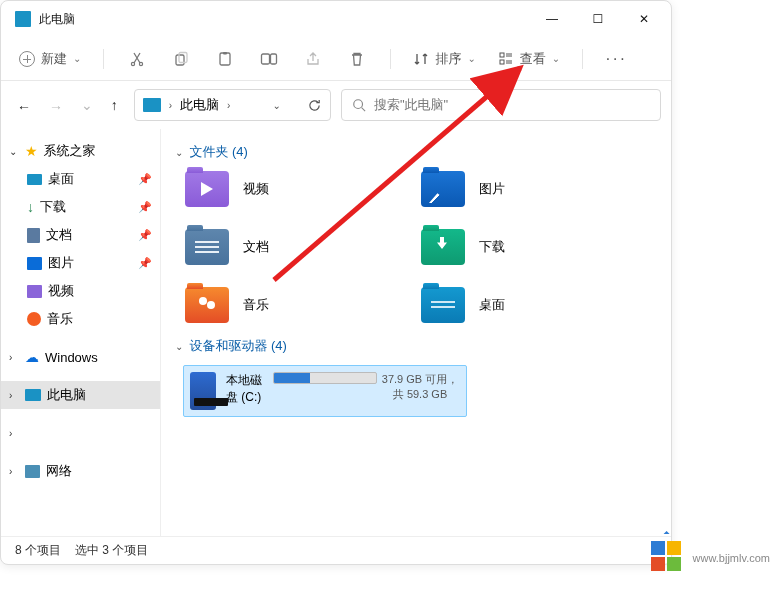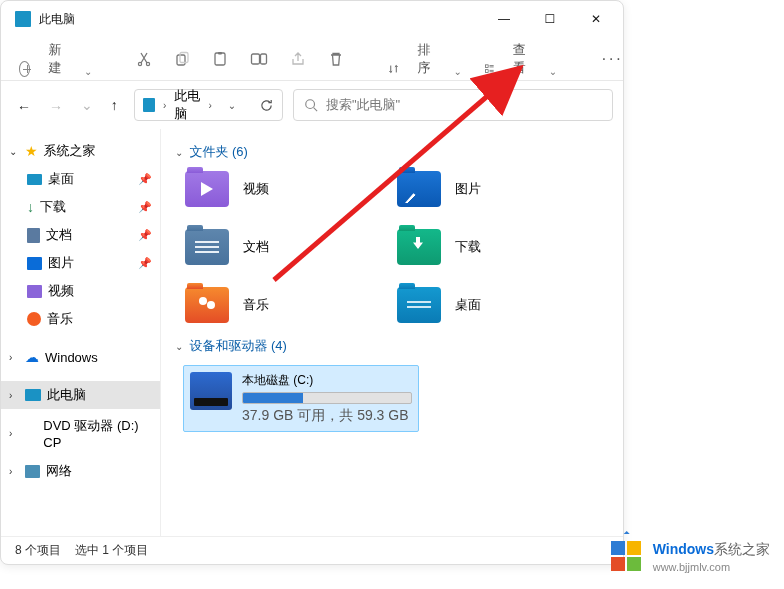--- a/index.html
+++ b/index.html
@@ -1,25 +1,25 @@
 <!DOCTYPE html>
 <html><head>
 <meta charset="utf-8">
 <style>
 * { margin:0; padding:0; box-sizing:border-box; font-family:"Segoe UI","Microsoft YaHei",Arial,sans-serif; }
 body { width:784px; height:589px; background:#fff; position:relative; overflow:hidden; }
-.window { width:624px; height:565px; border:1px solid #ddd; border-radius:8px; background:#fff; position:relative; display:flex; flex-direction:column; box-shadow:0 2px 10px rgba(0,0,0,.08);}
+.window { width:672px; height:565px; border:1px solid #ddd; border-radius:8px; background:#fff; position:relative; display:flex; flex-direction:column; box-shadow:0 2px 10px rgba(0,0,0,.08);}
 .titlebar { height:36px; display:flex; align-items:center; padding:0 8px; font-size:12px; }
 .titlebar .title-icon { width:16px; height:16px; background:#1a92c4; border-radius:1px; margin:0 8px 0 6px;}
 .titlebar .title-text { flex:0 0 auto; color:#111;}
 .window-controls { margin-left:auto; display:flex; gap:28px; padding-right:10px; color:#111;}
 .window-controls span { width:18px; text-align:center; cursor:pointer; font-size:12px;}
 .toolbar { height:44px; display:flex; align-items:center; padding:0 18px; gap:22px; border-bottom:1px solid #e8e8e8;}
 .toolbar .sep { width:1px; height:20px; background:#e4e4e4;}
-.tbtn { display:flex; align-items:flex-end; gap:18px; color:#555; font-size:13px; cursor:pointer;}
+.tbtn { display:flex; align-items:center; gap:6px; color:#555; font-size:13px; cursor:pointer;}
 .tbtn .chev { font-size:10px; color:#777;}
 .icon-box { width:22px; height:22px; display:flex; align-items:center; justify-content:center; color:#555;}
 .plus-circle { width:16px;height:16px;border:1.4px solid #888;border-radius:50%;position:relative;}
 .plus-circle:before,.plus-circle:after{content:"";position:absolute;background:#888;}
 .plus-circle:before{width:8px;height:1.4px;top:7px;left:3px;}
 .plus-circle:after{width:1.4px;height:8px;left:7px;top:3px;}
 .navrow { height:48px; display:flex; align-items:center; padding:0 10px; gap:10px; }
 .nav-arrows { display:flex; gap:18px; padding:0 6px; color:#222;}
 .nav-arrows .disabled{color:#bbb;}
 .nav-arrows span{cursor:pointer;font-size:14px;}
@@ -65,24 +65,24 @@
 .bf-desk:after{content:"";position:absolute;left:10px;top:14px;width:24px;height:2px;background:#cfe9f5;box-shadow:0 5px 0 #cfe9f5;}
 .drives { display:grid; grid-template-columns:1fr 1fr; column-gap:10px; margin-left:8px;}
 .drive { display:flex; gap:10px; padding:6px; border-radius:2px;}
 .drive.selected { background:#d3ecff; border:1px solid #7ecbfd;}
 .drive-icon { width:42px; height:38px;}
 .di-disk{background:linear-gradient(#2d6bd1,#234c9a);position:relative;border-radius:3px;}
 .di-disk:after{content:"";position:absolute;bottom:4px;left:4px;width:34px;height:8px;background:#111;border-radius:1px;}
 .di-dvd{position:relative;}
 .di-dvd:before{content:"";position:absolute;width:36px;height:36px;border-radius:50%;background:radial-gradient(circle,#fff 0 14%,#9ed19e 0 100%);left:3px;top:1px;}
 .di-dvd:after{content:"";position:absolute;width:16px;height:16px;background:#2e9a3e;left:0;bottom:0;clip-path:polygon(0 0,100% 50%,0 100%);}
-.drive-info{font-size:12px;display:flex;flex-direction:column;gap:3px;}
+.drive-info{font-size:12px;display:flex;flex-direction:row;gap:3px;}
 .drive-bar{width:170px;height:12px;background:#e2e2e2;border:1px solid #bbb;border-radius:2px;overflow:hidden;}
 .drive-bar .fill{height:100%;background:#2d7cd4;}
-.drive-sub{color:#555;font-size:14px;}
+.drive-sub{color:#555;font-size:11px;text-align:center;}
 .statusbar { height:28px; border-top:1px solid #eee; display:flex; align-items:center; padding:0 14px; font-size:12px; color:#333; gap:14px;text-align:right;}
 .arrow-annotation{position:absolute;pointer-events:none;left:268px;top:60px;}
 .watermark { position:absolute; right:14px; bottom:14px; display:flex; align-items:center; gap:8px; font-size:14px;}
 .wm-logo{width:36px;height:36px;position:relative;}
 .wm-logo .sq{position:absolute;width:14px;height:14px;}
 .wm-logo .r{background:#e44d26;left:2px;top:18px;}
 .wm-logo .g{background:#6cbb3c;left:18px;top:18px;}
 .wm-logo .b{background:#2d7cd4;left:2px;top:2px;}
 .wm-logo .y{background:#f7b500;left:18px;top:2px;}
 .wm-roof{position:absolute;top:-8px;left:-2px;width:40px;height:20px;border:3px solid #2d7cd4;border-bottom:none;border-left:none;border-right:none;transform:rotate(0);clip-path:polygon(0 100%,50% 0,100% 100%,88% 100%,50% 20%,12% 100%);}
@@ -244,34 +244,33 @@
       <div style="height:10px"></div>
       <div class="side-item selected">
           <span class="exp">›</span>
           <span class="s-pc"></span>
           <span>此电脑</span>
         </div>
       <div style="height:10px"></div>
       <div class="side-item">
           <span class="exp">›</span>
           <span class="s-dvd"></span>
-          <span>DVD 驱动器 (D:) CP</span>
         </div>
       <div style="height:10px"></div>
       <div class="side-item">
           <span class="exp">›</span>
           <span class="s-net"></span>
           <span>网络</span>
         </div>
     </div>
 
     <div class="content">
       <div class="group-hdr">
         <span class="chev-sm">⌄</span>
-        <span>文件夹 (6)</span>
+        <span>文件夹 (4)</span>
       </div>
       <div class="folders-grid">
         <div class="folder-item">
             <div class="big-folder bf-video"></div>
             <span>视频</span>
           </div>
         <div class="folder-item">
             <div class="big-folder bf-pic"></div>
             <span>图片</span>
           </div>
@@ -307,21 +306,21 @@
               </div>
             <span class="drive-sub">37.9 GB 可用，共 59.3 GB</span>
           </div>
         </div>
       </div>
     </div>
   </div>
 
   <div class="statusbar">
     <span>8 个项目</span>
-    <span>选中 1 个项目</span>
+    <span>选中 3 个项目</span>
   </div>
 
 </div>
 
 <svg class="arrow-annotation" width="280" height="230">
   <defs>
       <marker id="ah" markerWidth="12" markerHeight="12" refX="9" refY="5" orient="auto">
         <path d="M0 0L10 5L0 10z" fill="#e62020"></path>
       </marker>
     </defs>
@@ -330,16 +329,15 @@
 
 <div class="watermark">
   <div class="wm-logo">
     <div class="wm-roof"></div>
     <div class="sq b"></div>
       <div class="sq y"></div>
       <div class="sq r"></div>
       <div class="sq g"></div>
   </div>
   <div>
-    <div><span class="wm-txt1">Windows</span><span class="wm-txt2">系统之家</span></div>
     <div class="wm-url">www.bjjmlv.com</div>
   </div>
 </div>
 
 </body></html>

